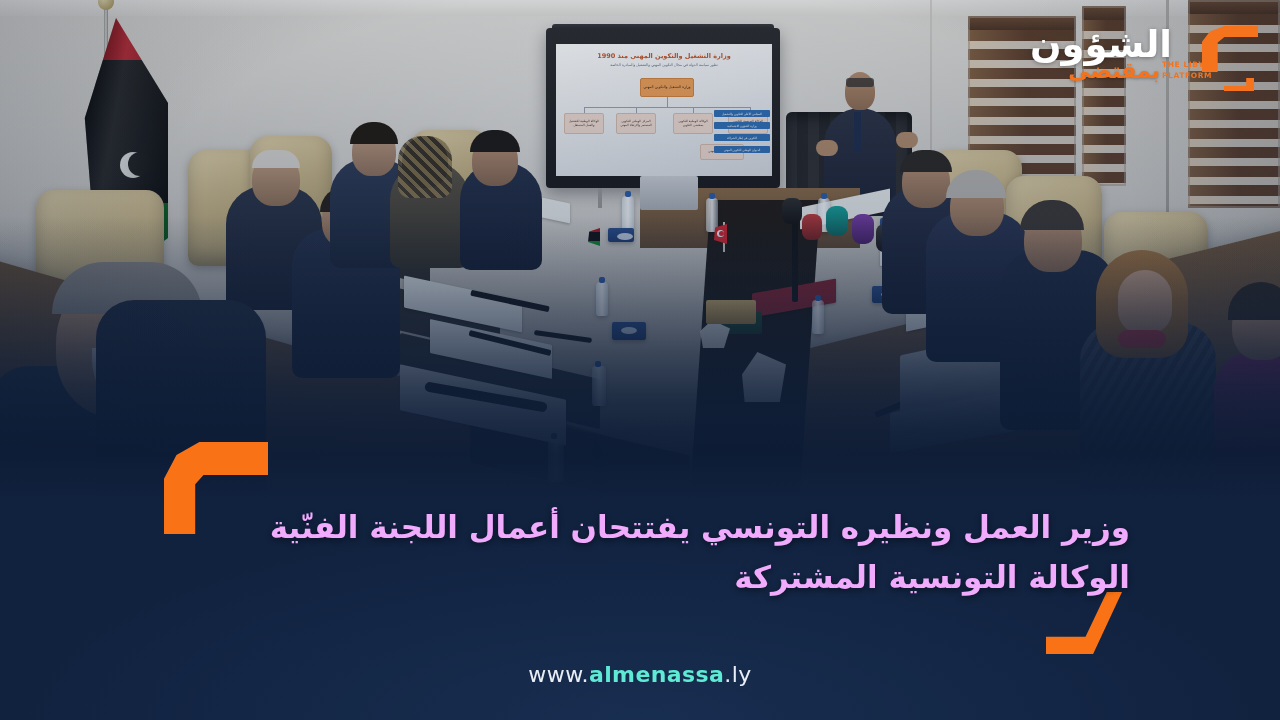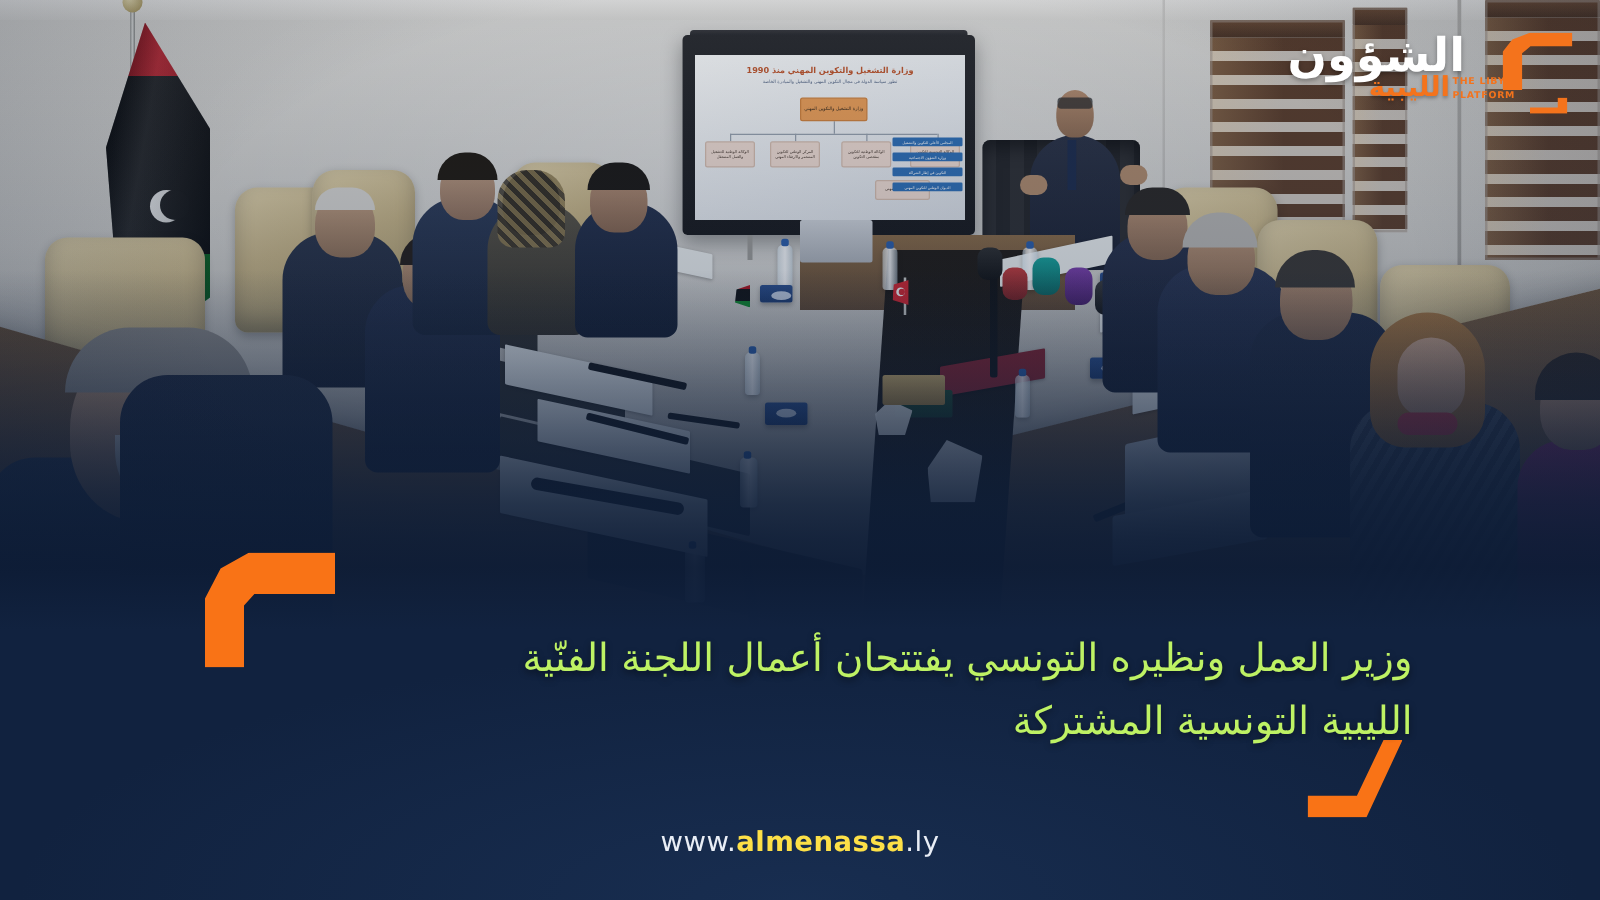--- a/index.html
+++ b/index.html
@@ -175,28 +175,28 @@
 
   .bracket-tl{position:absolute;left:164px;top:442px;width:104px;height:92px;}
   .bracket-tl:before{content:"";position:absolute;inset:0;background:#f97316;
      clip-path:polygon(0% 100%, 0% 40%, 12% 14%, 34% 0%, 100% 0%, 100% 36%, 38% 36%, 30% 46%, 30% 100%);}
 
   .bracket-br{position:absolute;left:1046px;top:592px;width:76px;height:62px;}
   .bracket-br:before{content:"";position:absolute;inset:0;background:#f97316;
      clip-path:polygon(0% 72%, 0% 100%, 62% 100%, 100% 0%, 80% 0%, 52% 72%);}
 
   .headline{position:absolute;left:120px;right:150px;top:502px;
-     direction:rtl;text-align:right;color:#bef264;
-     font-size:31px;font-weight:normal;line-height:1.62;letter-spacing:0px;
+     direction:rtl;text-align:right;color:#f0abfc;
+     font-size:31px;font-weight:bold;line-height:1.62;letter-spacing:0px;
      text-shadow:0 2px 6px rgba(0,0,0,.45);}
   .headline .l2{display:block;}
 
   .url{position:absolute;left:0;right:0;top:662px;text-align:center;
      color:#e9eef6;font-size:22px;letter-spacing:.4px;}
-  .url b{color:#fde047;font-weight:bold;}
+  .url b{color:#5eead4;font-weight:bold;}
 </style>
 </head>
 <body>
 
 <div id="card">
 
   <div class="photo">
 
     <div class="wall"></div>
     <div class="wall-shadow"></div>
@@ -467,31 +467,31 @@
 
   </div>
 
   <div class="overlay-tint"></div>
   <div class="overlay-vig"></div>
   <div class="overlay-blue"></div>
   <div class="bottom-sheen"></div>
 
   <div class="logo">
     <div class="logo-ar">الشؤون</div>
-    <div class="logo-ar2">الليبية</div>
+    <div class="logo-ar2">بمقتضى</div>
     <div class="logo-latin">THE LIBYAN PLATFORM</div>
     <div class="logo-mark"></div>
     <div class="logo-tick"></div>
   </div>
 
   <div class="bracket-tl"></div>
   <div class="bracket-br"></div>
 
   <div class="headline">
     <span>وزير العمل ونظيره التونسي يفتتحان أعمال اللجنة الفنّية</span>
-    <span class="l2">الليبية التونسية المشتركة</span>
+    <span class="l2">الوكالة التونسية المشتركة</span>
   </div>
 
   <div class="url">
     <span>www.</span><b>almenassa</b><span>.ly</span>
   </div>
 
 </div>
 
 </body></html>

